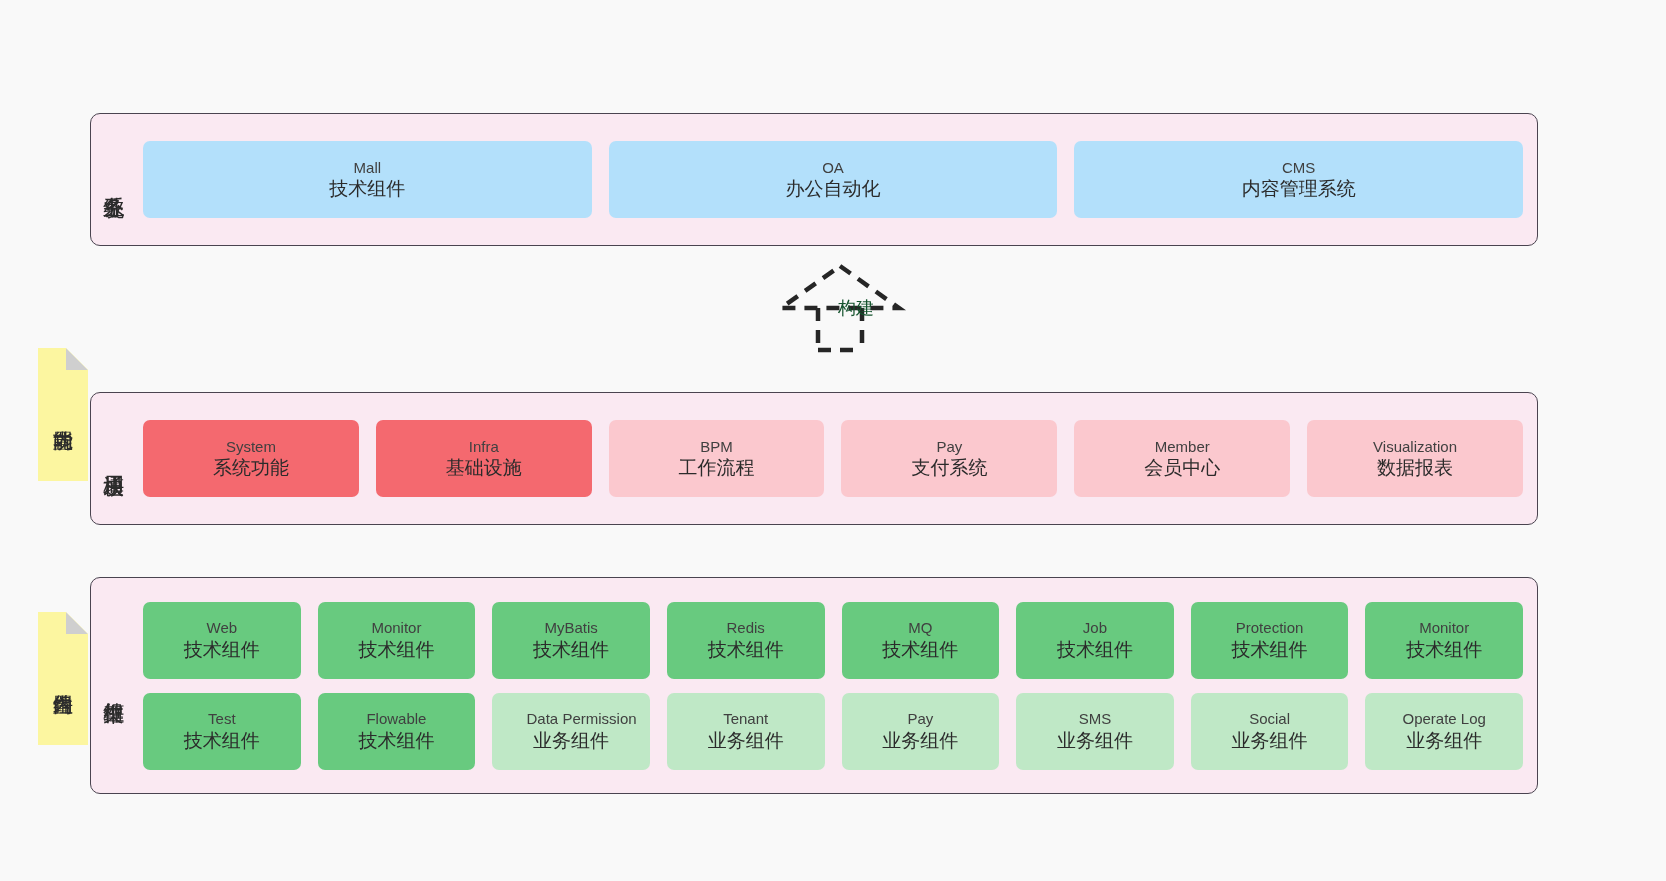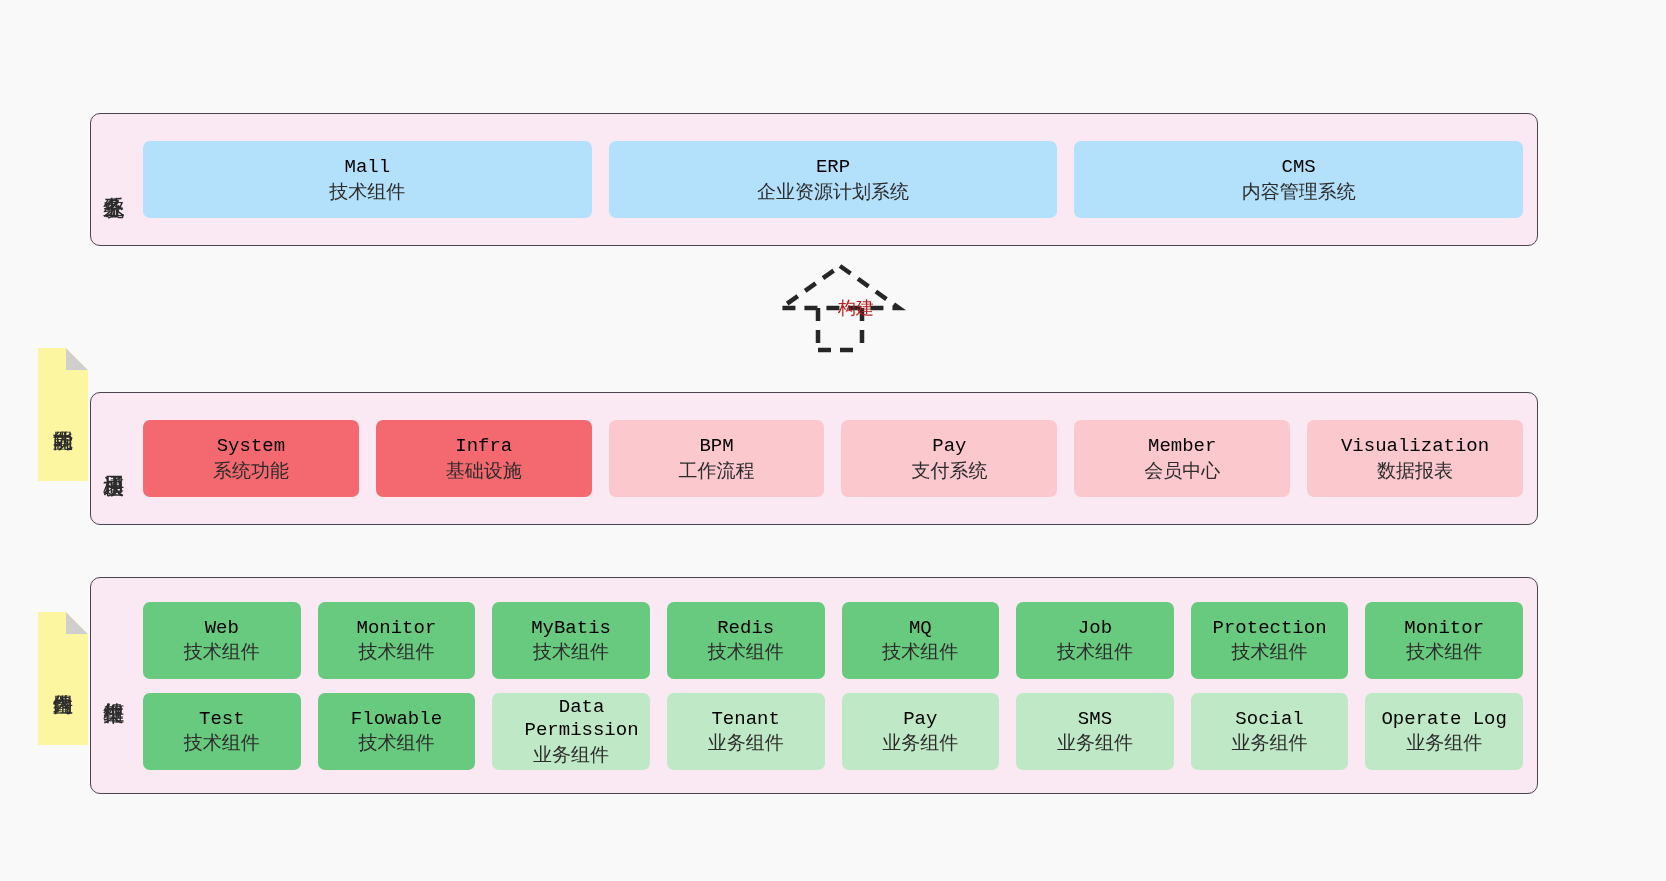--- a/index.html
+++ b/index.html
@@ -72,24 +72,23 @@
     display: flex;
     flex-direction: column;
     align-items: center;
     justify-content: center;
     text-align: center;
     box-sizing: border-box;
     padding: 4px 6px;
     line-height: 1.22;
   }
   .card .en {
-    font-size: 19px;
-    color: #000000;
-    white-space: nowrap;
-    font-family: Liberation Mono, monospace;
+    font-size: 15px;
+    color: #404040;
+    white-space: nowrap;
   }
   .card .cn {
     font-size: 19px;
     color: #2b2b2b;
     white-space: nowrap;
   }
   .card.wrap .en { white-space: normal; margin-left: 21px; }
 
   
   .c-blue        { background: #b3e0fb; }
@@ -129,42 +128,42 @@
     position: absolute;
     width: 160px;
   }
   .connector svg { display: block; overflow: visible; }
   .connector .conn-label {
     position: absolute;
     left: 50%;
     transform: translateX(-4px);
     top: 36px;
     font-size: 18px;
-    color: #b91c1c;
+    color: #14532d;
     background: transparent;
     white-space: nowrap;
     padding: 0 2px;
   }
 </style>
 </head>
 <body>
 
 <div id="canvas">
 
   <div class="layer" id="layer-business" style="left:90px; top:113px; width:1448px; height:133px;">
     <div class="layer-title">业务系统</div>
     <div class="layer-body">
       <div class="row" style="height:77px;">
         <div class="card c-blue">
           <span class="en">Mall</span>
           <span class="cn">技术组件</span>
         </div>
         <div class="card c-blue">
-          <span class="en">ERP</span>
-          <span class="cn">企业资源计划系统</span>
+          <span class="en">OA</span>
+          <span class="cn">办公自动化</span>
         </div>
         <div class="card c-blue">
           <span class="en">CMS</span>
           <span class="cn">内容管理系统</span>
         </div>
       </div>
     </div>
   </div>
 
   <div class="connector" style="left:760px; top:260px;">

